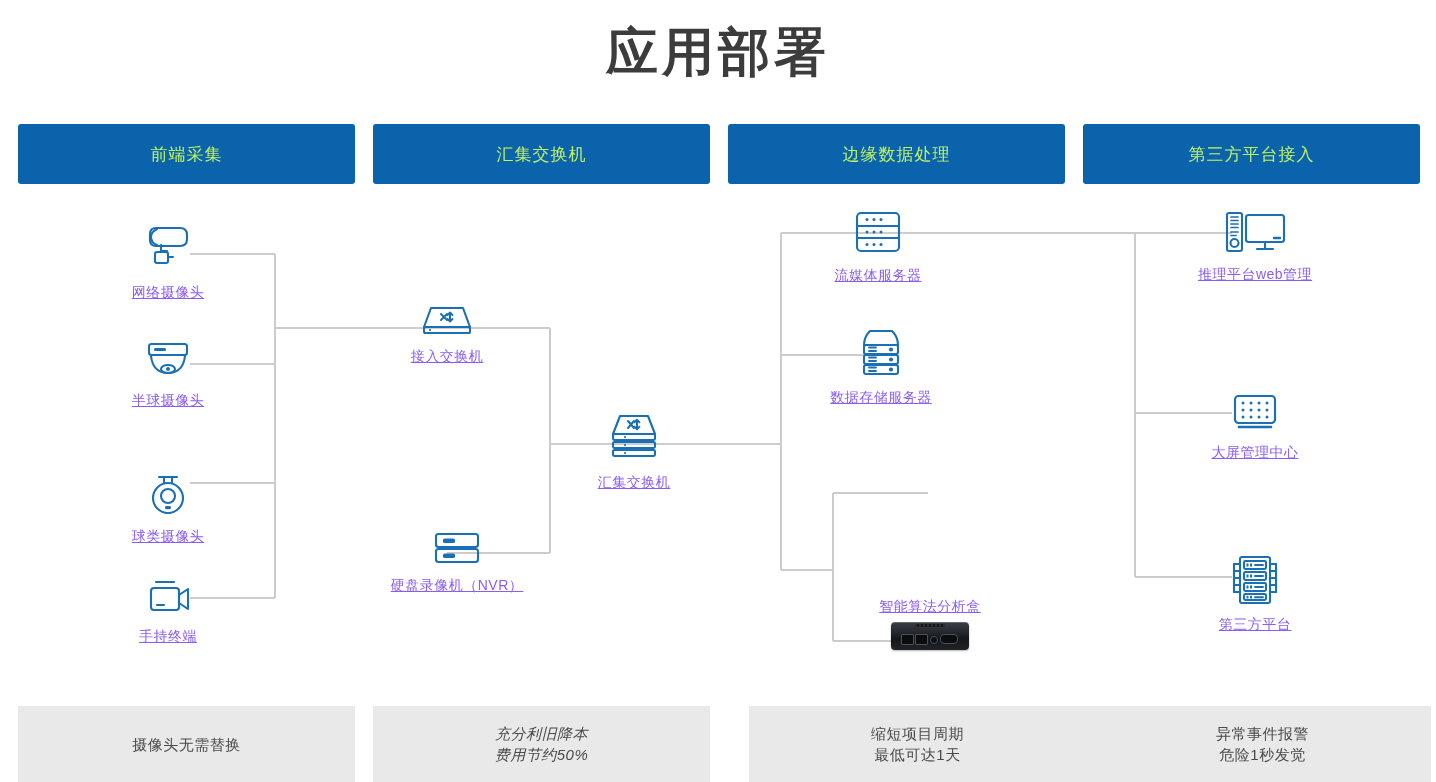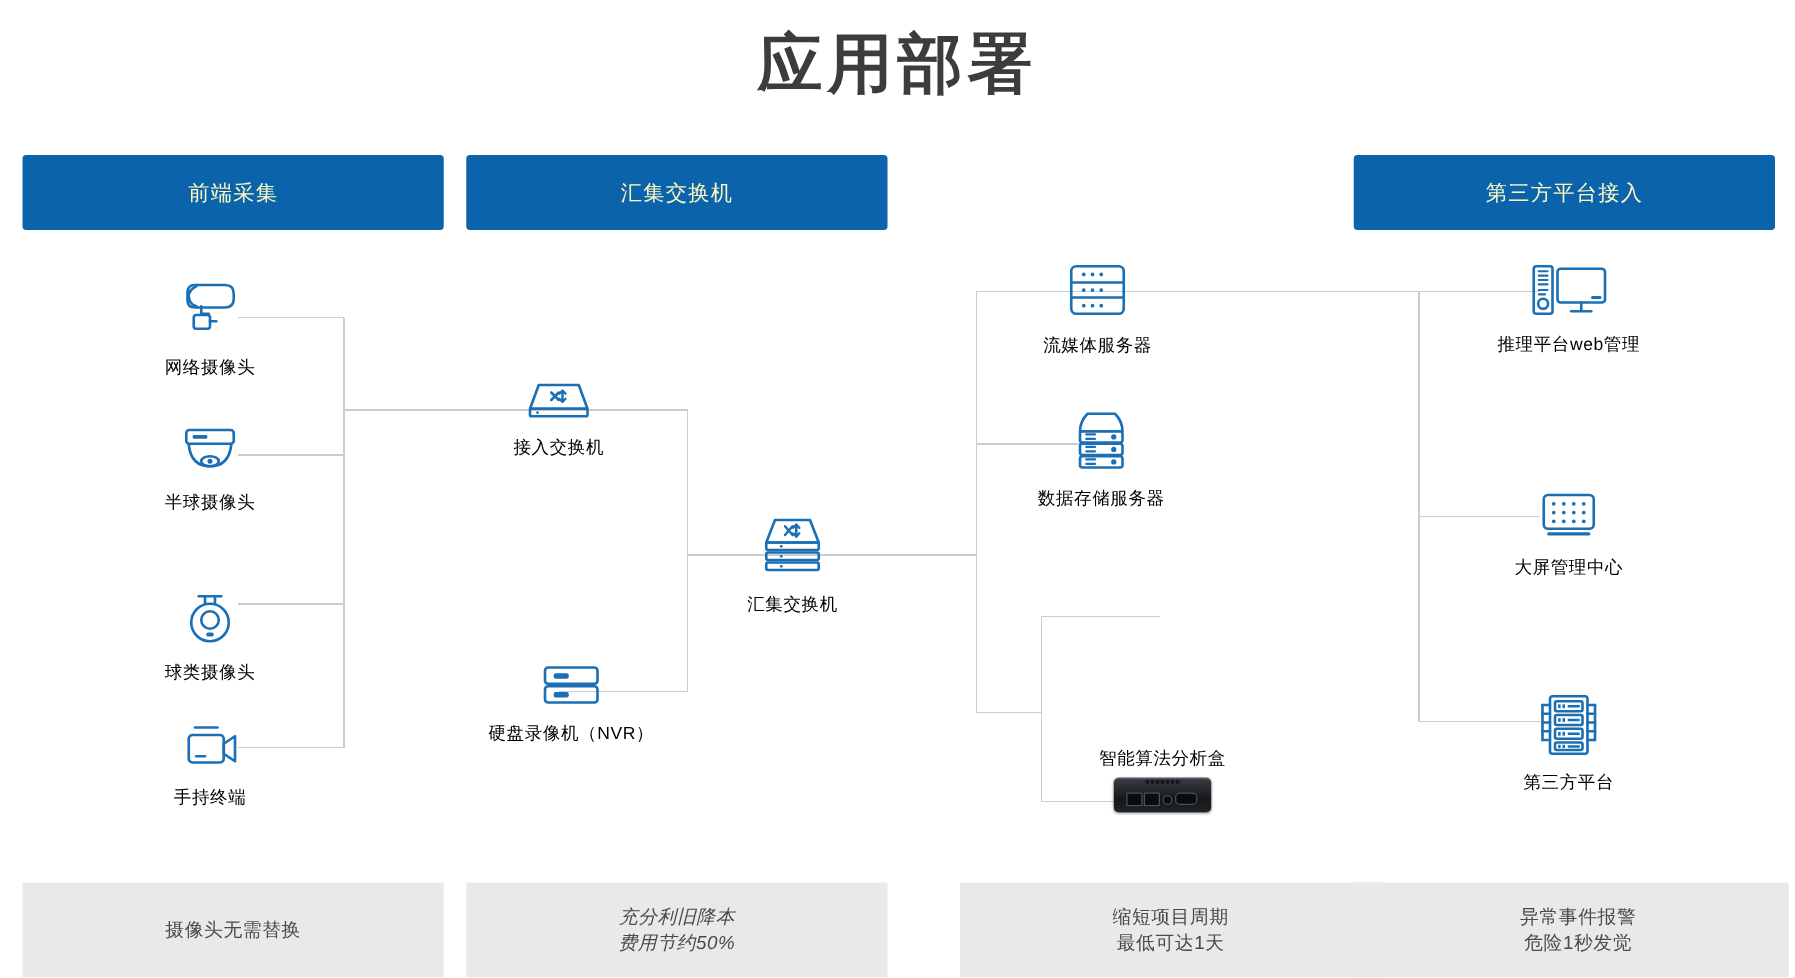--- a/index.html
+++ b/index.html
@@ -20,21 +20,21 @@
     font-size:52px;font-weight:bold;color:#3c3c3c;
     letter-spacing:4px;
     line-height:76px;
   }
 
   
   .col-header{
     position:absolute;top:124px;height:60px;
     background:#0b64ab;
     border-radius:3px;
-    color:#fef9c3;
+    color:#bef264;
     font-size:17px;
     letter-spacing:1px;
     display:flex;align-items:center;justify-content:center;
   }
 
   
   .col-footer{
     position:absolute;top:706px;height:76px;
     background:#e9e9e9;
     color:#4a4a4a;
@@ -46,22 +46,22 @@
   }
   .col-footer span{display:block;}
 
   
   .lines{position:absolute;left:0;top:0;width:1436px;height:782px;pointer-events:none;}
 
   
   .node{position:absolute;text-align:center;}
   .node .icon{display:block;margin:0 auto;}
   .node .nlabel{
-    display:block;font-size:14px;color:#000000;
-    margin-top:6px;white-space:nowrap;letter-spacing:.5px;
+    display:block;font-size:14px;color:#8b5cf6;
+    margin-top:6px;white-space:nowrap;letter-spacing:.5px;text-decoration:underline;
   }
   .node.label-top .nlabel{margin-top:0;margin-bottom:6px;}
 
   
   .photo-dev{
     margin:0 auto;
     border-radius:3px;
     background:linear-gradient(180deg,#3b3f46 0%,#24272c 38%,#15171a 60%,#202327 100%);
     box-shadow:inset 0 1px 0 rgba(255,255,255,.22), 0 1px 2px rgba(0,0,0,.3);
     position:relative;overflow:hidden;
@@ -89,20 +89,21 @@
 </style>
 </head>
 <body>
 
 <div id="stage">
 
   <div class="page-title">应用部署</div>
 
   <div class="col-header" style="left:18px;width:337px;">前端采集</div>
   <div class="col-header" style="left:373px;width:337px;">汇集交换机</div>
+  <div class="col-header" style="left:728px;width:337px;">边缘数据处理</div>
   <div class="col-header" style="left:1083px;width:337px;">第三方平台接入</div>
 
   <svg class="lines" width="1436" height="782" viewBox="0 0 1436 782" xmlns="http://www.w3.org/2000/svg">
     <g stroke="#cccccc" stroke-width="1.2" fill="none" shape-rendering="crispEdges">
 
       <line x1="190" y1="254" x2="275" y2="254"></line>
       <line x1="190" y1="364" x2="275" y2="364"></line>
       <line x1="190" y1="483" x2="275" y2="483"></line>
       <line x1="190" y1="598" x2="275" y2="598"></line>
       <line x1="275" y1="254" x2="275" y2="598"></line>
@@ -413,21 +414,21 @@
     <div>
       <span>摄像头无需替换</span>
     </div>
   </div>
   <div class="col-footer" style="left:373px;width:337px;font-style:italic;">
     <div>
       <span>充分利旧降本</span>
       <span>费用节约50%</span>
     </div>
   </div>
-  <div class="col-footer" style="left:768px;width:337px;">
+  <div class="col-footer" style="left:749px;width:337px;">
     <div>
       <span>缩短项目周期</span>
       <span>最低可达1天</span>
     </div>
   </div>
   <div class="col-footer" style="left:1083px;width:337px;padding-left:11px;">
     <div>
       <span>异常事件报警</span>
       <span>危险1秒发觉</span>
     </div>

